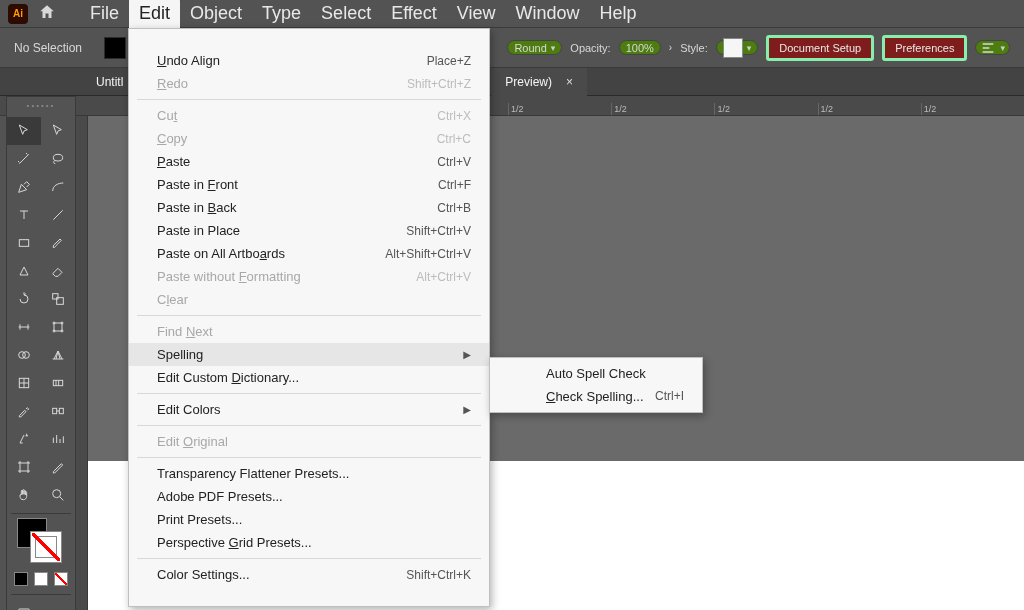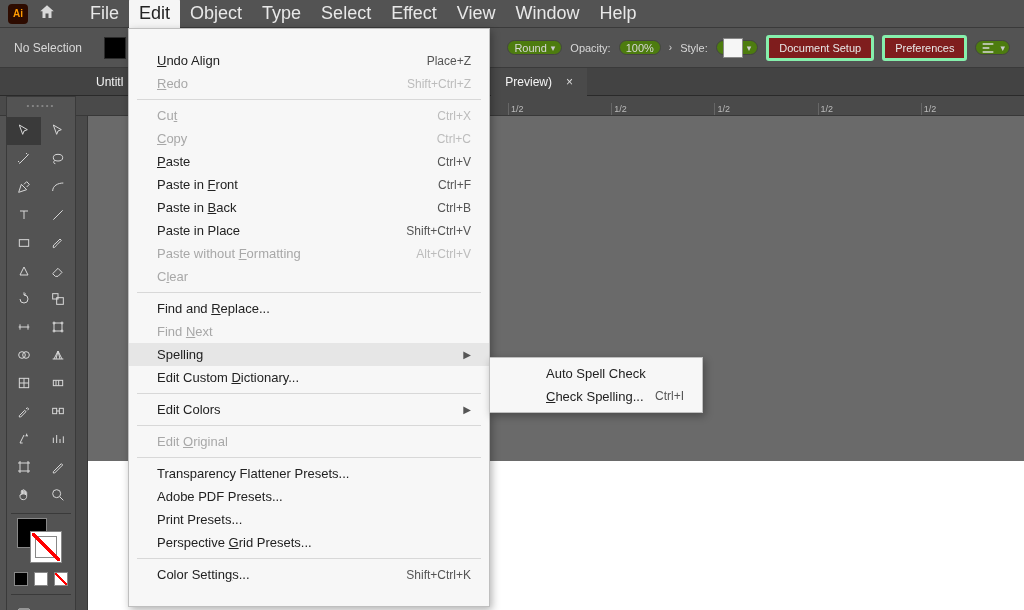--- a/index.html
+++ b/index.html
@@ -385,33 +385,33 @@
       <span class="sc">Ctrl+F</span>
     </div>
     <div class="mi">
       <span><span>Paste in <u>B</u>ack</span></span>
       <span class="sc">Ctrl+B</span>
     </div>
     <div class="mi">
       <span>Paste in Place</span>
       <span class="sc">Shift+Ctrl+V</span>
     </div>
+    <div class="mi">
+      <span><span>Paste on All Artbo<u>a</u>rds</span></span>
+      <span class="sc">Alt+Shift+Ctrl+V</span>
+    </div>
     <div class="mi disabled">
       <span><span>Paste without <u>F</u>ormatting</span></span>
       <span class="sc">Alt+Ctrl+V</span>
     </div>
     <div class="mi disabled">
       <span><span>C<u>l</u>ear</span></span>
       <span class="sc"></span>
     </div>
     <div class="sep"></div>
-    <div class="mi">
-      <span><span>Find and <u>R</u>eplace...</span></span>
-      <span class="sc"></span>
-    </div>
     <div class="mi disabled">
       <span><span>Find <u>N</u>ext</span></span>
       <span class="sc"></span>
     </div>
     <div class="mi hover">
       <span>Spelling</span>
       <span class="arrow">▶</span>
     </div>
     <div class="mi">
       <span><span>Edit Custom <u>D</u>ictionary...</span></span>

